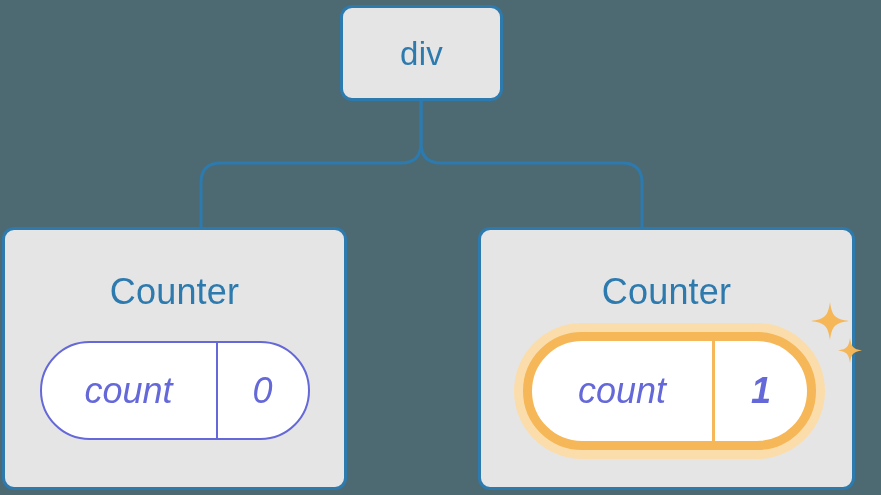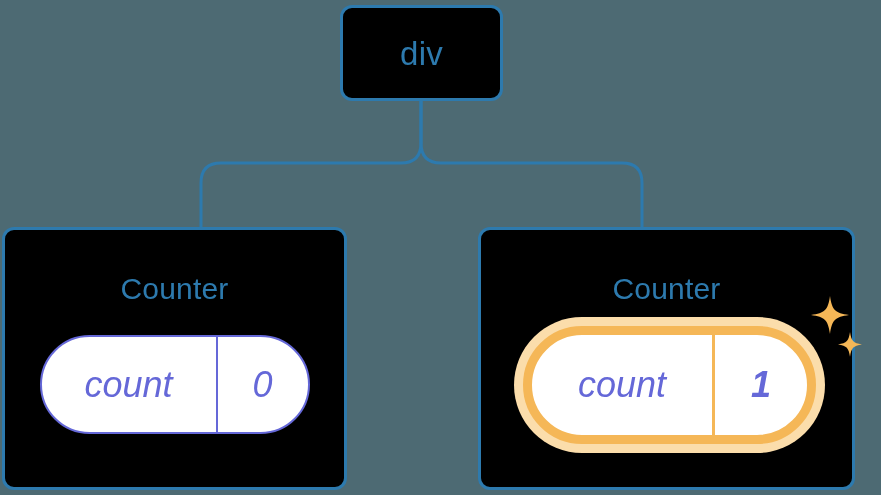--- a/index.html
+++ b/index.html
@@ -27,21 +27,21 @@
     left: 0;
     top: 0;
     width: 881px;
     height: 495px;
   }
 
   
   .node {
     position: absolute;
     box-sizing: border-box;
-    background: #000000;
+    background: #e5e5e5;
     border: 3px solid #2d7aae;
     border-radius: 12px;
     display: flex;
     flex-direction: column;
     align-items: center;
     justify-content: center;
   }
 
   #node-div {
     left: 340px;
@@ -66,21 +66,21 @@
     left: 478px;
     top: 227px;
     width: 377px;
     height: 263px;
     justify-content: flex-start;
     padding-top: 44px;
   }
 
   .node-title {
     color: #2d7aae;
-    font-size: 30px;
+    font-size: 36px;
     font-weight: 400;
     letter-spacing: 0.2px;
     line-height: 1;
   }
 
   
   .pill-wrap {
     position: relative;
     margin-top: 31px;
     display: inline-block;

